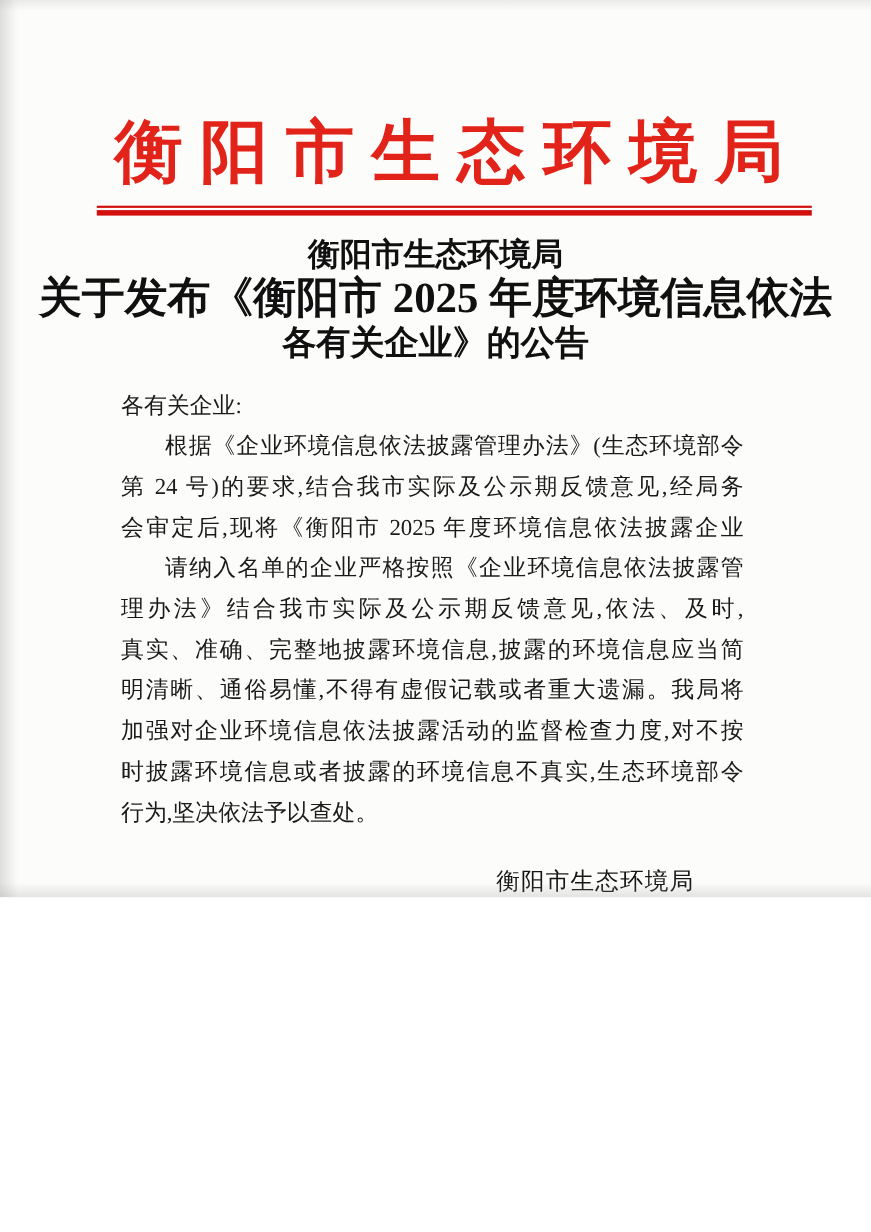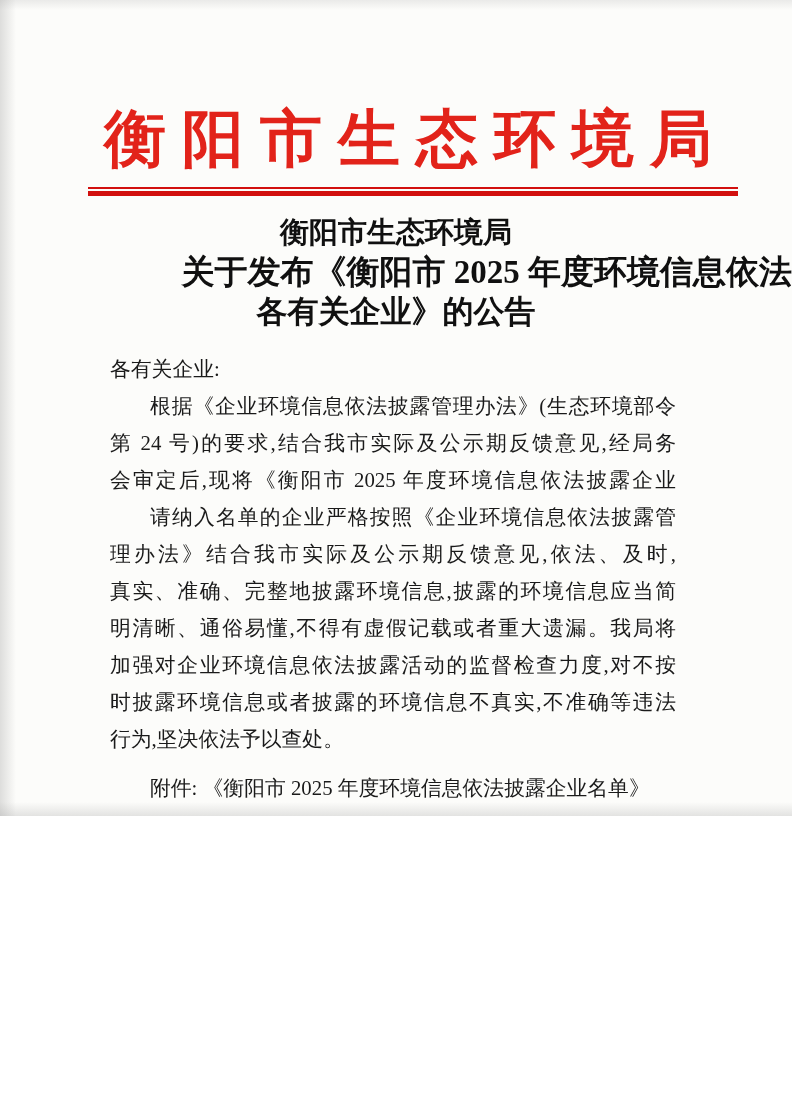--- a/index.html
+++ b/index.html
@@ -28,21 +28,21 @@
     letter-spacing:16px;
     padding-left:40px; 
     white-space:nowrap;
   }
   .rule { margin:9px 55px 0 88px; width:650px; }
   .rule .thin  { height:2px; background:#d2100e; margin-bottom:2px; }
   .rule .thick { height:5px; background:#d2100e; }
 
   .doc-title { margin-top:16px; text-align:center; font-weight:bold; color:#101010; }
   .doc-title .t1 { font-size:29px; line-height:40px; }
-  .doc-title .t2 { font-size:33px; line-height:40px;text-align:right; }
+  .doc-title .t2 { font-size:39px; line-height:40px; }
   .doc-title .t3 { font-size:31px; line-height:40px; }
 
   .body-block { margin:18px 0 0 110px; width:566px; }
   .bline {
     font-size:20.8px; line-height:37px;
     text-align:justify; text-align-last:justify;
   }
   .bline.end { text-align-last:left; }
   .bline.ind { text-indent:40px; }
   .attach { margin-top:12px; }
@@ -91,23 +91,22 @@
   <div class="body-block">
     <div class="bline end">各有关企业:</div>
     <div class="bline ind">根据《企业环境信息依法披露管理办法》(生态环境部令</div>
     <div class="bline">第 24 号)的要求,结合我市实际及公示期反馈意见,经局务</div>
     <div class="bline">会审定后,现将《衡阳市 2025 年度环境信息依法披露企业</div>
     <div class="bline ind">请纳入名单的企业严格按照《企业环境信息依法披露管</div>
     <div class="bline">理办法》结合我市实际及公示期反馈意见,依法、及时,</div>
     <div class="bline">真实、准确、完整地披露环境信息,披露的环境信息应当简</div>
     <div class="bline">明清晰、通俗易懂,不得有虚假记载或者重大遗漏。我局将</div>
     <div class="bline">加强对企业环境信息依法披露活动的监督检查力度,对不按</div>
-    <div class="bline">时披露环境信息或者披露的环境信息不真实,不准确等违法</div>
+    <div class="bline">时披露环境信息或者披露的环境信息不真实,生态环境部令</div>
     <div class="bline end">行为,坚决依法予以查处。</div>
-    <div class="bline ind end attach">附件: 《衡阳市 2025 年度环境信息依法披露企业名单》</div>
   </div>
 
   <div class="signature">
     <div>衡阳市生态环境局</div>
     <div>2025 年 4 月 21 日</div>
   </div>
 
   <svg class="seal" viewBox="0 0 160 160">
     <defs>
       <path id="seal-arc-top" d="M 39.6,106.8 A 50,50 0 1 1 118.4,106.8" fill="none"></path>

